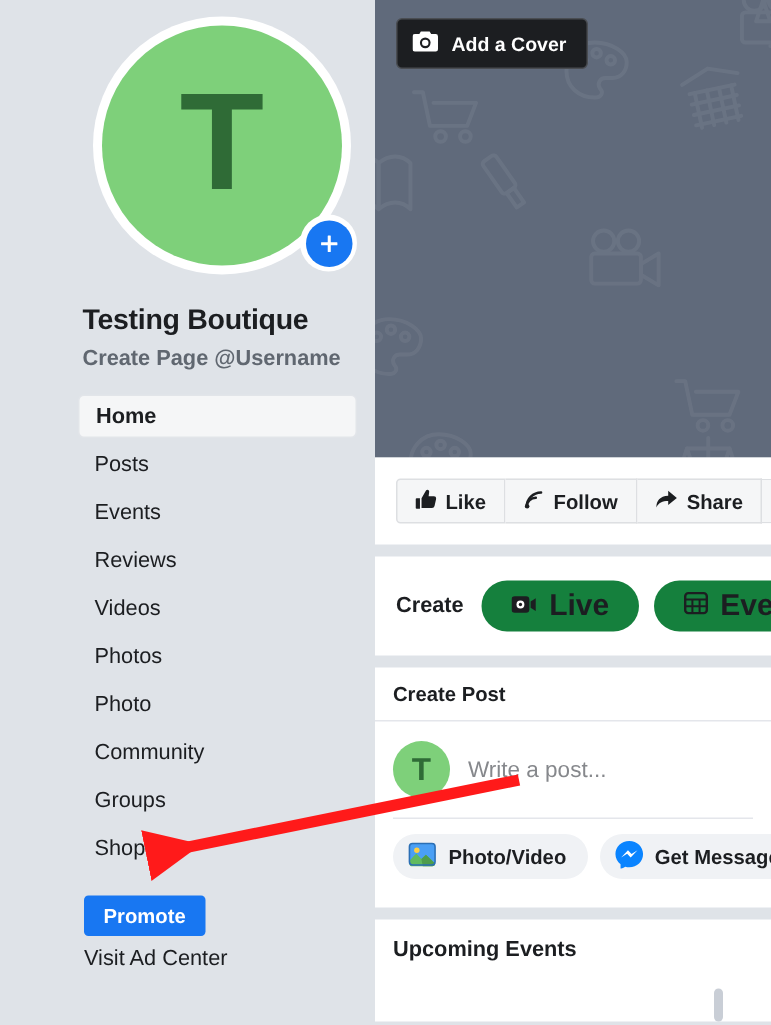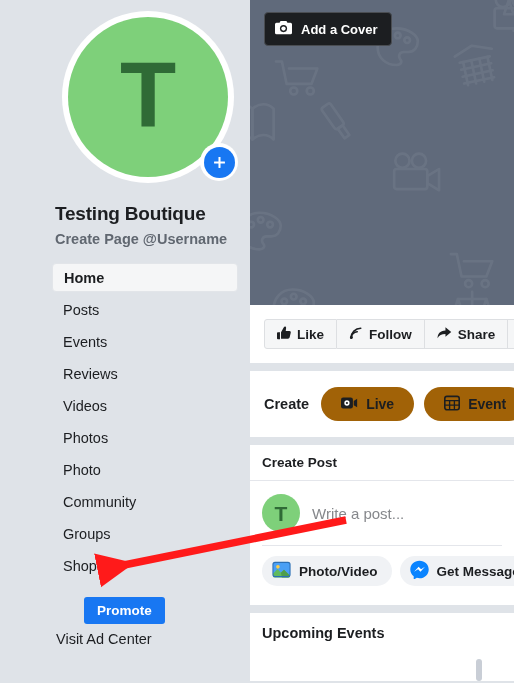--- a/index.html
+++ b/index.html
@@ -121,21 +121,20 @@
     left: 56px; top: 597px;
     background: #1877F2;
     color: #ffffff;
     font-size: 13.5px;
     font-weight: bold;
     border: none;
     border-radius: 3px;
     padding: 6px 13px;
     font-family: "Liberation Sans", sans-serif;
     cursor: pointer;
-    margin-left: 28px;
   }
   #visit-ad-center {
     position: absolute;
     left: 56px; top: 631px;
     font-size: 14.5px;
     color: #1c1e21;
   }
 
   
   #right-col {
@@ -227,22 +226,22 @@
     color: #1c1e21;
     margin-right: 2px;
   }
   .create-pill {
     display: flex;
     align-items: center;
     gap: 8px;
     height: 34px;
     padding: 0 20px;
     border-radius: 18px;
-    background: #a16207;
-    font-size: 14px;
+    background: #15803d;
+    font-size: 20px;
     font-weight: bold;
     color: #1c1e21;
     border: none;
     cursor: pointer;
     white-space: nowrap;
     font-family: "Liberation Sans", sans-serif;
   }
 
   
   #create-post-card {

